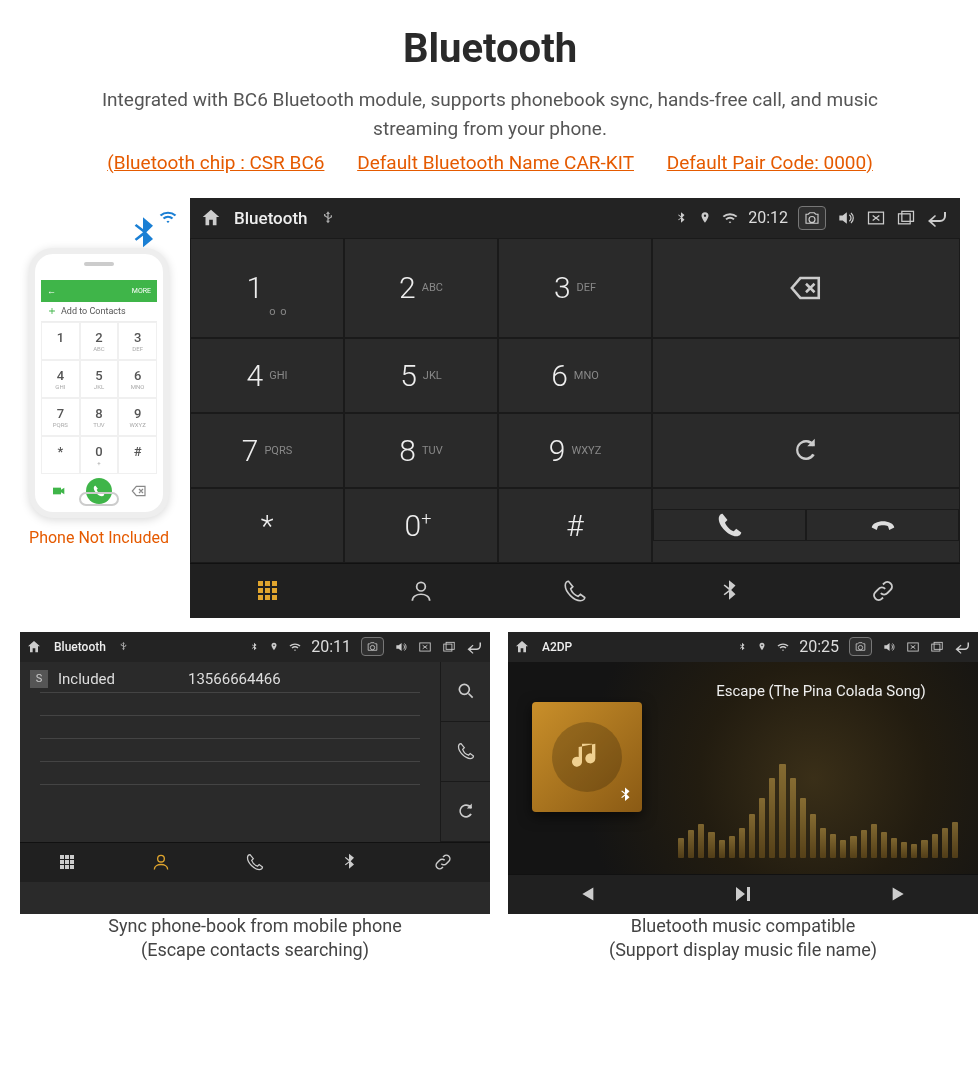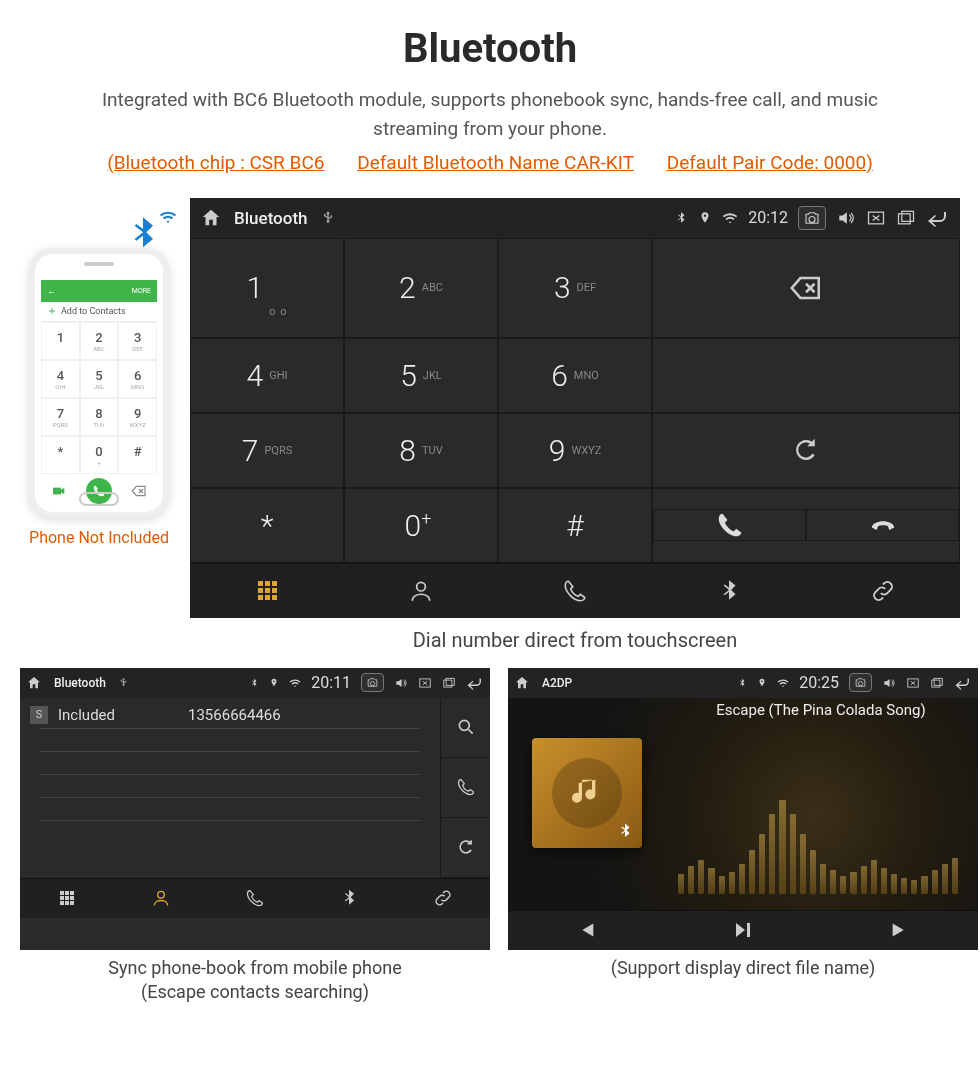--- a/index.html
+++ b/index.html
@@ -82,21 +82,21 @@
   .panel-small .tabbar { height:40px; }
   .tab { display:flex; align-items:center; justify-content:center; border-top:1px solid #111; cursor:pointer;}
   .tab.active svg, .tab.active .grid9 { fill:#e0a52e; color:#e0a52e; }
   .grid9 { display:grid; grid-template-columns:repeat(3,5px); grid-template-rows:repeat(3,5px); gap:2px; }
   .grid9 span { background:#ccc; }
   .tab.active .grid9 span { background:#e0a52e;}
   .panel-small .grid9 { grid-template-columns:repeat(3,4px); grid-template-rows:repeat(3,4px); gap:1px;}
 
   
   .panel-caption { font-size: 20px; color:#444; text-align:center; margin-top:8px; line-height:1.4;}
-  .panel-caption-sm { font-size: 18px; color:#444; text-align:center; margin-top:6px; line-height:1.35;}
+  .panel-caption-sm { font-size: 18px; color:#444; text-align:center; line-height:1.35;}
 
   
   .lower-row { display:flex; padding:14px 20px 0; gap:18px; }
   .lower-col { width:470px; }
 
   
   .search-bar { margin:6px 6px 0; height:22px; background:#3a3a3a; border-radius:10px; display:flex; align-items:center; padding:0 10px; font-size:12px; color:#aaa;}
   .contacts-body { display:flex; height:180px; }
   .contacts-list { flex:1; padding:4px 10px; font-size:15px; color:#ddd;}
   .contact-row { display:flex; align-items:center; height:26px; gap:10px;}
@@ -108,21 +108,21 @@
 
   
   .music-body { height:212px; position:relative; background: radial-gradient(circle at 65% 55%, #3a2f18 0%, #221c10 35%, #141414 70%); }
   .album-art {
     position:absolute; left:24px; top:40px; width:110px; height:110px;
     background: linear-gradient(135deg,#c98f2a,#8a5a14); border-radius:4px;
     display:flex; align-items:center; justify-content:center;
     box-shadow: 0 4px 14px rgba(0,0,0,0.6);
   }
   .note-circ { width:70px; height:70px; border-radius:50%; background:rgba(0,0,0,0.2); display:flex; align-items:center; justify-content:center;}
-  .song-title-area { position:absolute; top:3px; left:170px; right:14px; text-align:center; color:#eee; font-size:15px;}
+  .song-title-area { position:absolute; top:20px; left:170px; right:14px; text-align:center; color:#eee; font-size:15px;}
   .eq { position:absolute; left:170px; right:20px; bottom:16px; height:100px; display:flex; align-items:flex-end; gap:4px; opacity:0.55;}
   .eq span { flex:1; background:linear-gradient(to top,#7a5a1e,#c9a24a); border-radius:1px;}
   .playbar { display:flex; height:40px; background:#202020; }
   .play-btn { flex:1; display:flex; align-items:center; justify-content:center; border-top:1px solid #111; cursor:pointer;}
 
   svg { display:block; }
 </style>
 </head>
 <body>
 
@@ -469,21 +469,20 @@
               <use href="#i-bt"></use>
             </svg>
           </div>
         <div class="tab">
             <svg viewBox="0 0 24 24" width="26" height="26" style="color:#ccc">
               <use href="#i-link"></use>
             </svg>
           </div>
       </div>
     </div>
-    <div class="panel-caption">Dial number direct from touchscreen</div>
   </div>
 </div>
 
 <div class="lower-row">
 
   <div class="lower-col">
     <div class="panel panel-small">
       <div class="statusbar">
         <div class="left">
           <span class="sb-icon">
@@ -729,16 +728,17 @@
             </svg>
           </div>
         <div class="play-btn">
             <svg viewBox="0 0 24 24" width="22" height="22" style="color:#ccc">
               <use href="#i-next"></use>
             </svg>
           </div>
       </div>
     </div>
     <div class="panel-caption-sm">
-      <div>(Support display direct file name)</div>
+      <div>Bluetooth music compatible</div>
+      <div>(Support display music file name)</div>
     </div>
   </div>
 </div>
 
 </body></html>

